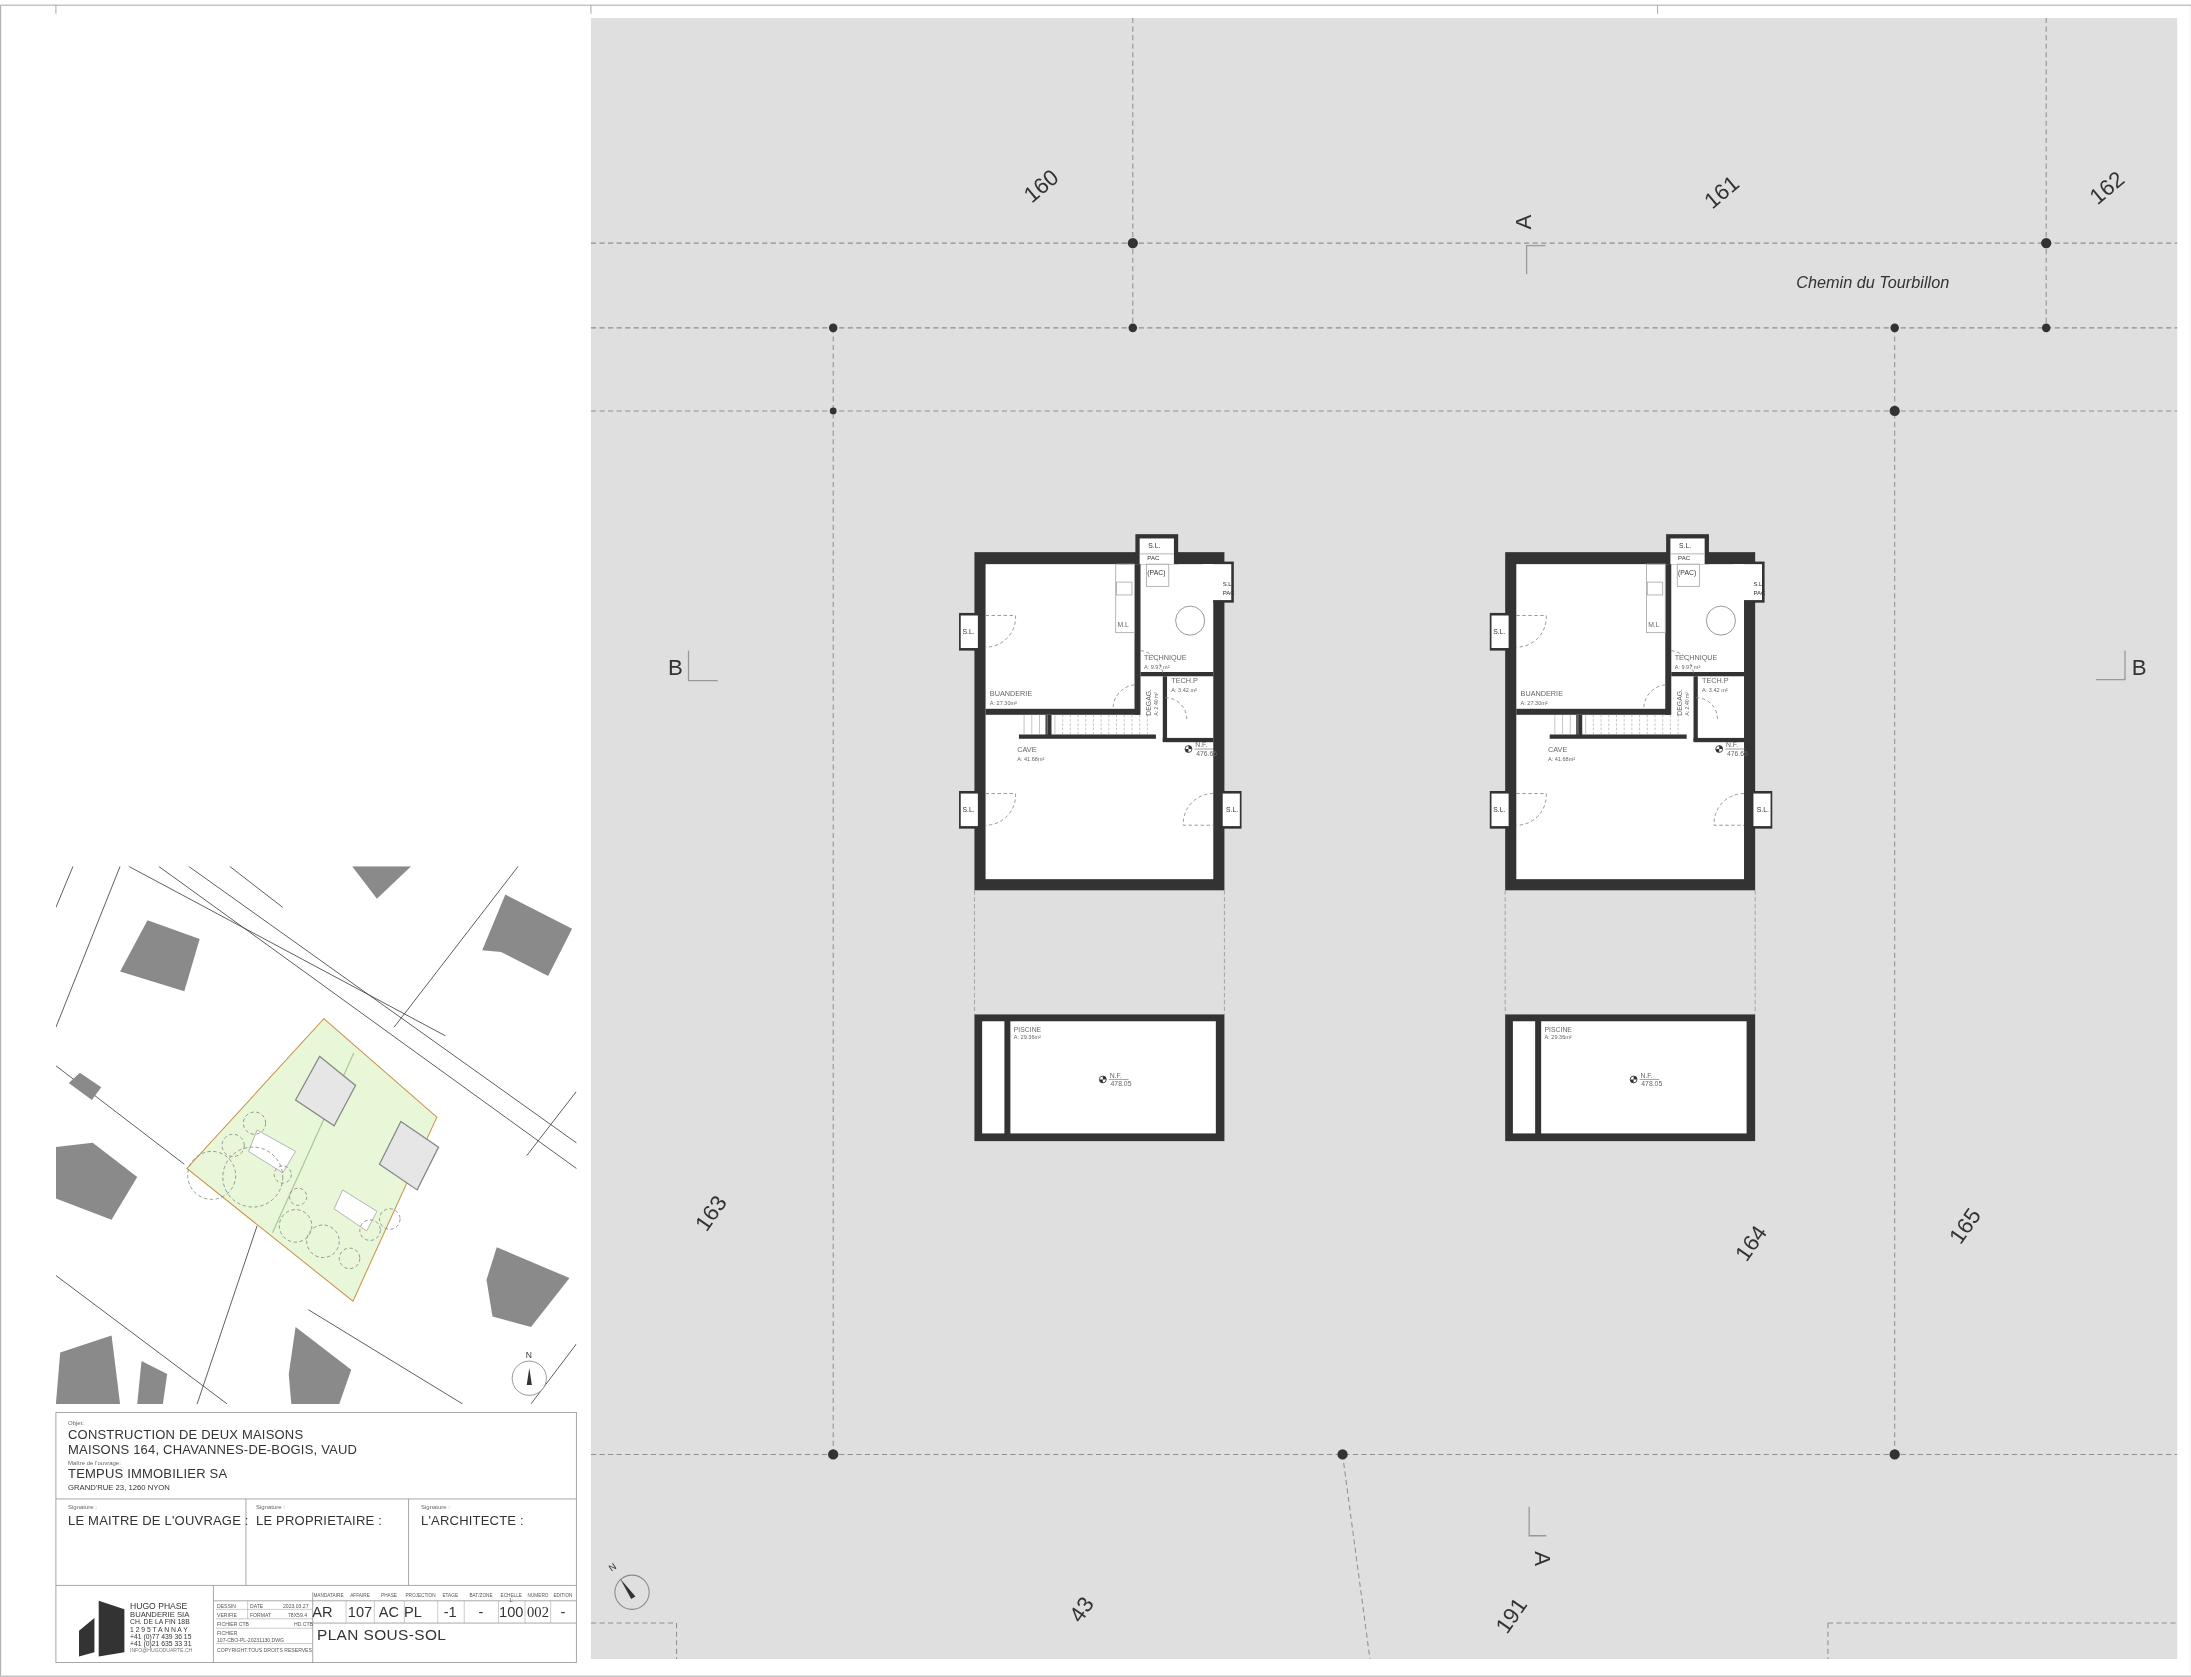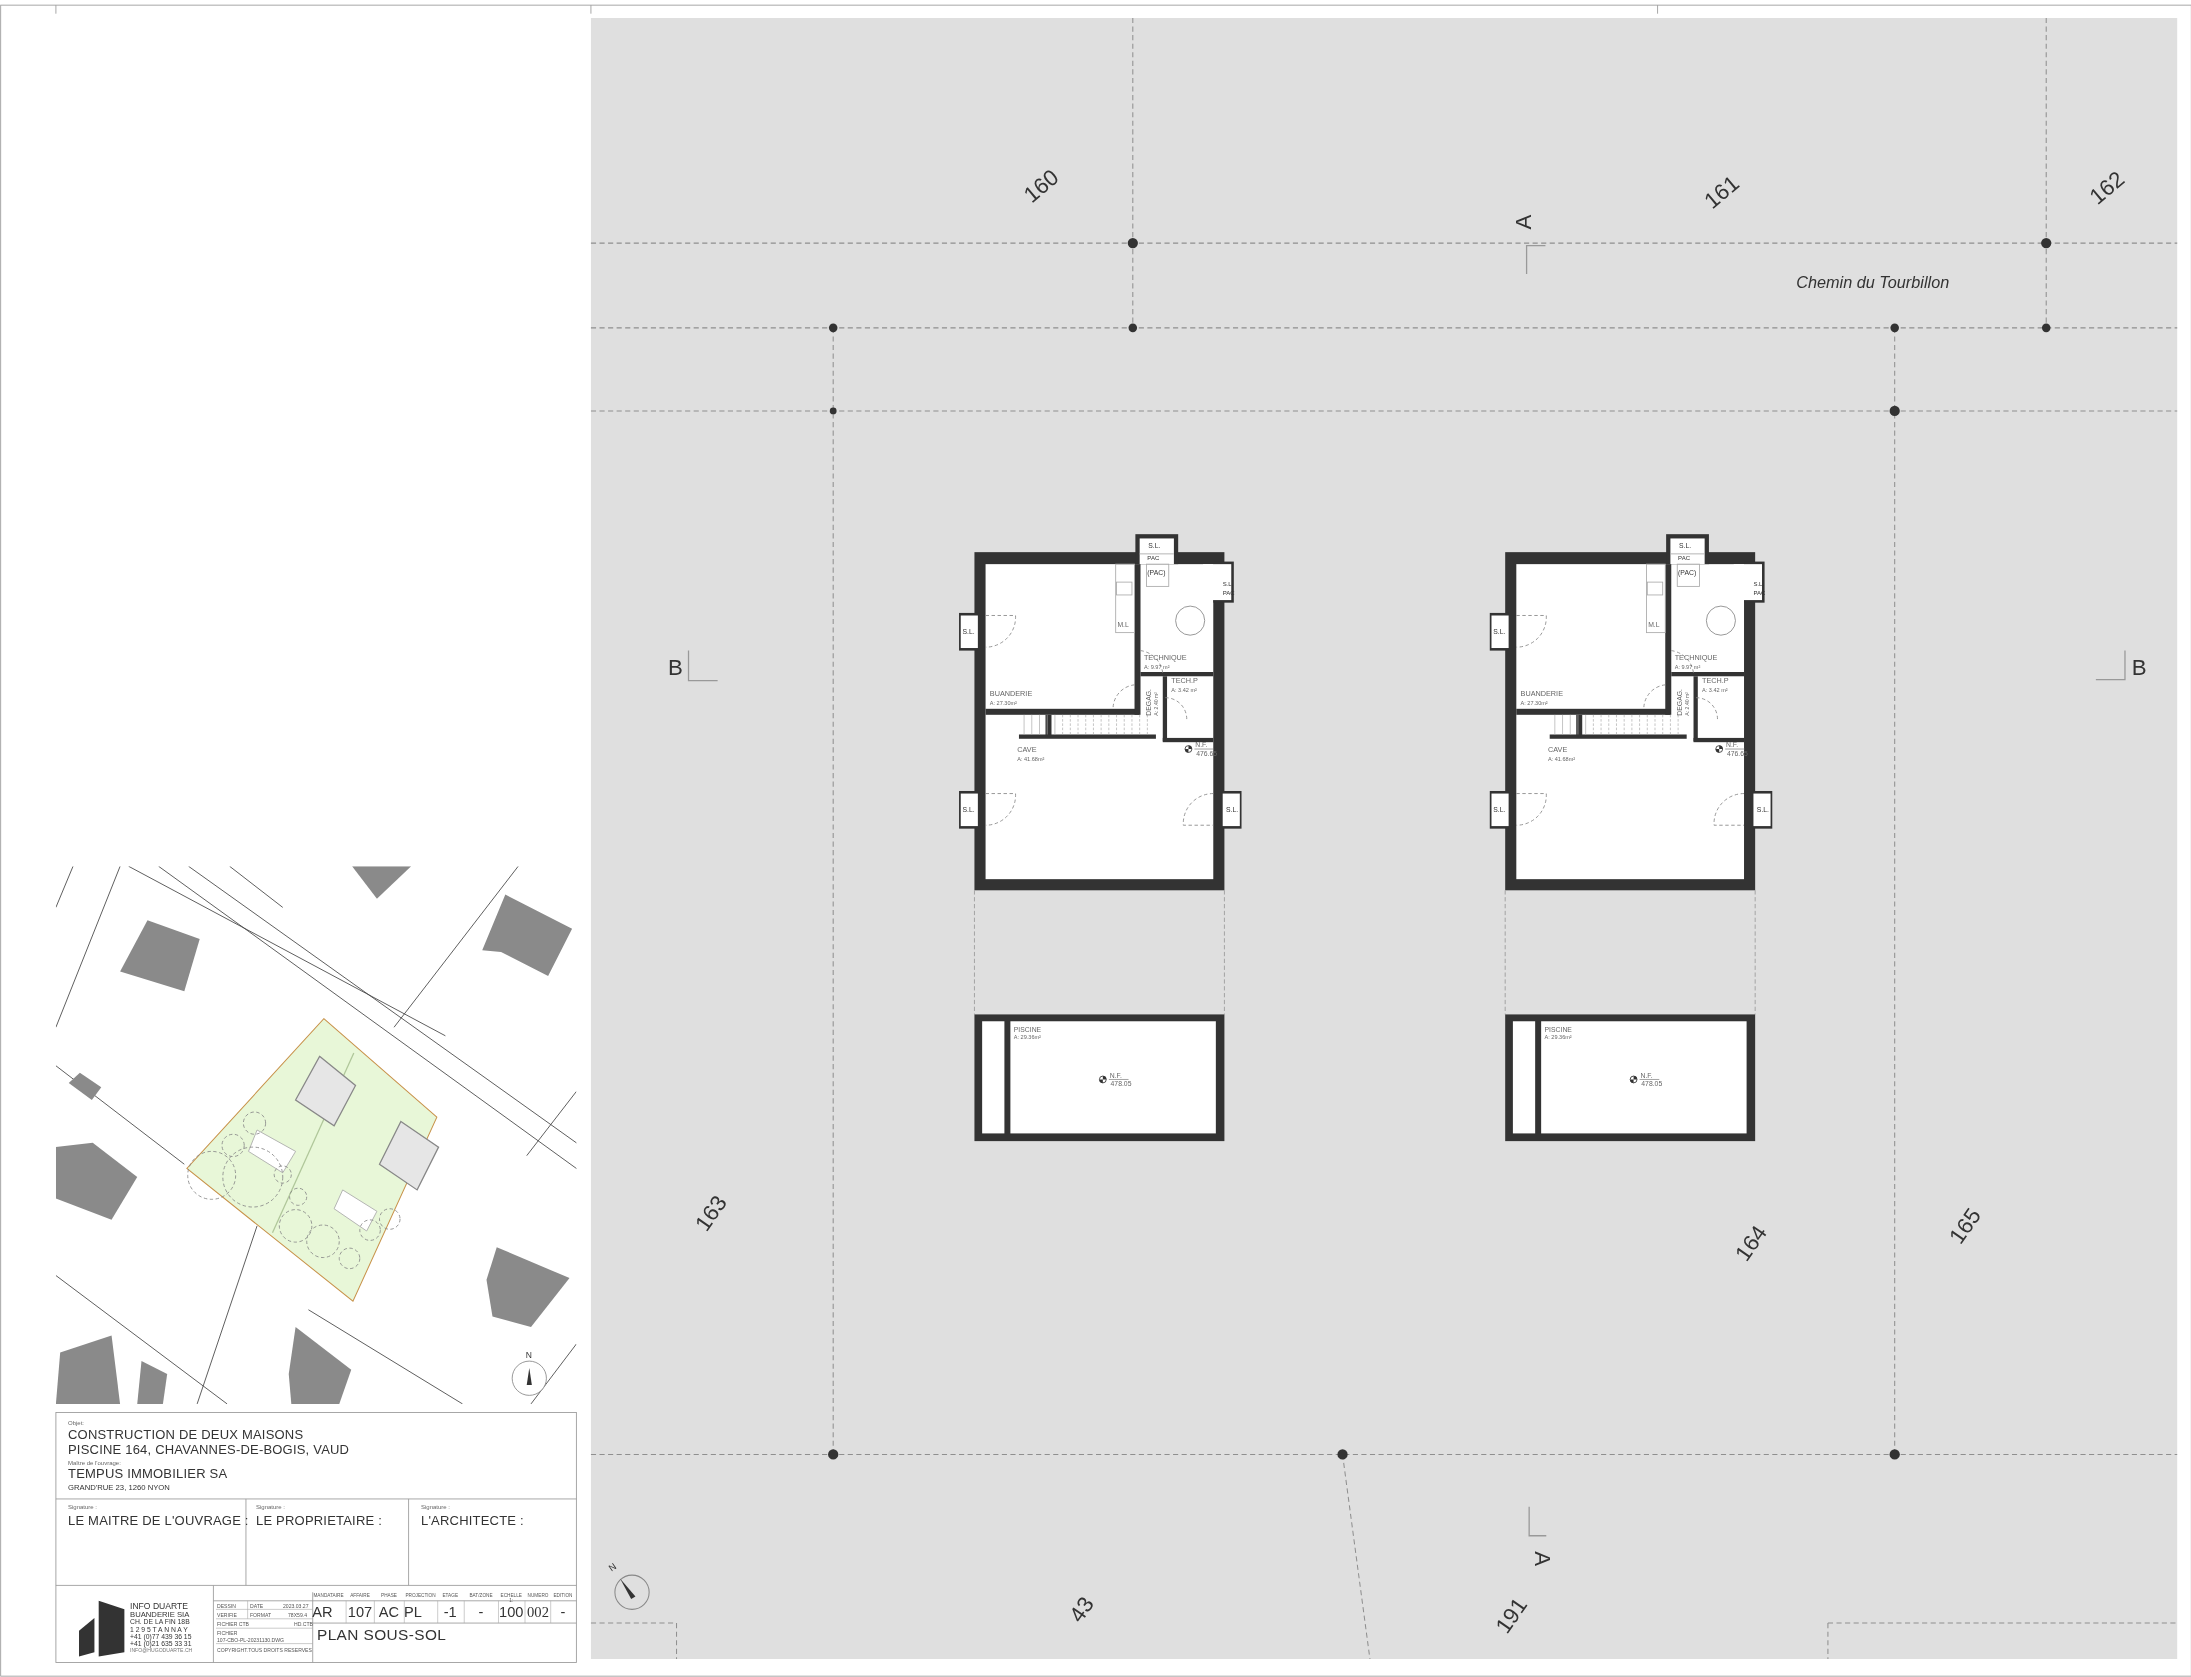--- a/index.html
+++ b/index.html
@@ -356,34 +356,34 @@
   </g>
 
   <g fill="#333">
     <polygon points="92,1905 110,1890 110,1930 92,1935"></polygon>
     <polygon points="115,1870 145,1880 145,1930 115,1935"></polygon>
   </g>
 </svg>
 
 <div class="tb tiny" style="left:68px;top:1420px;">Objet:</div>
 <div class="tb big" style="left:68px;top:1427px;">CONSTRUCTION DE DEUX MAISONS</div>
-<div class="tb big" style="left:68px;top:1442px;">PISCINE 164, CHAVANNES-DE-BOGIS, VAUD</div>
+<div class="tb big" style="left:68px;top:1442px;">MAISONS 164, CHAVANNES-DE-BOGIS, VAUD</div>
 <div class="tb tiny" style="left:68px;top:1460px;">Maître de l'ouvrage:</div>
 <div class="tb big" style="left:68px;top:1466px;">TEMPUS IMMOBILIER SA</div>
 <div class="tb" style="left:68px;top:1483px;font-size:7.7px;">GRAND'RUE 23, 1260 NYON</div>
 
 <div class="tb tiny" style="left:68px;top:1504px;">Signature :</div>
 <div class="tb big" style="left:68px;top:1513px;">LE MAITRE DE L'OUVRAGE :</div>
 <div class="tb tiny" style="left:256px;top:1504px;">Signature :</div>
 <div class="tb big" style="left:256px;top:1513px;">LE PROPRIETAIRE :</div>
 <div class="tb tiny" style="left:421px;top:1504px;">Signature :</div>
 <div class="tb big" style="left:421px;top:1513px;">L'ARCHITECTE :</div>
 
 <div style="position:absolute;left:130px;top:1602px;font-size:6.8px;line-height:7.3px;color:#333;">
-  <div style="font-size:8.6px;line-height:8.6px;">INFO DUARTE</div>
+  <div style="font-size:8.6px;line-height:8.6px;">HUGO PHASE</div>
   <div style="font-size:7.7px;line-height:7.7px;">BUANDERIE SIA</div>
   <div>CH. DE LA FIN 18B</div>
   <div>1 2 9 5  T A N N A Y</div>
   <div>+41 (0)77 439 36 15</div>
   <div>+41 (0)21 635 33 31</div>
   <div style="font-size:5.1px;color:#777;">INFO@HUGODUARTE.CH</div>
 </div>
 
 <div class="tb" style="left:217px;top:1603px;font-size:5.1px;color:#555;">DESSIN</div>
 <div class="tb" style="left:250px;top:1603px;font-size:5.1px;color:#555;">DATE</div>

